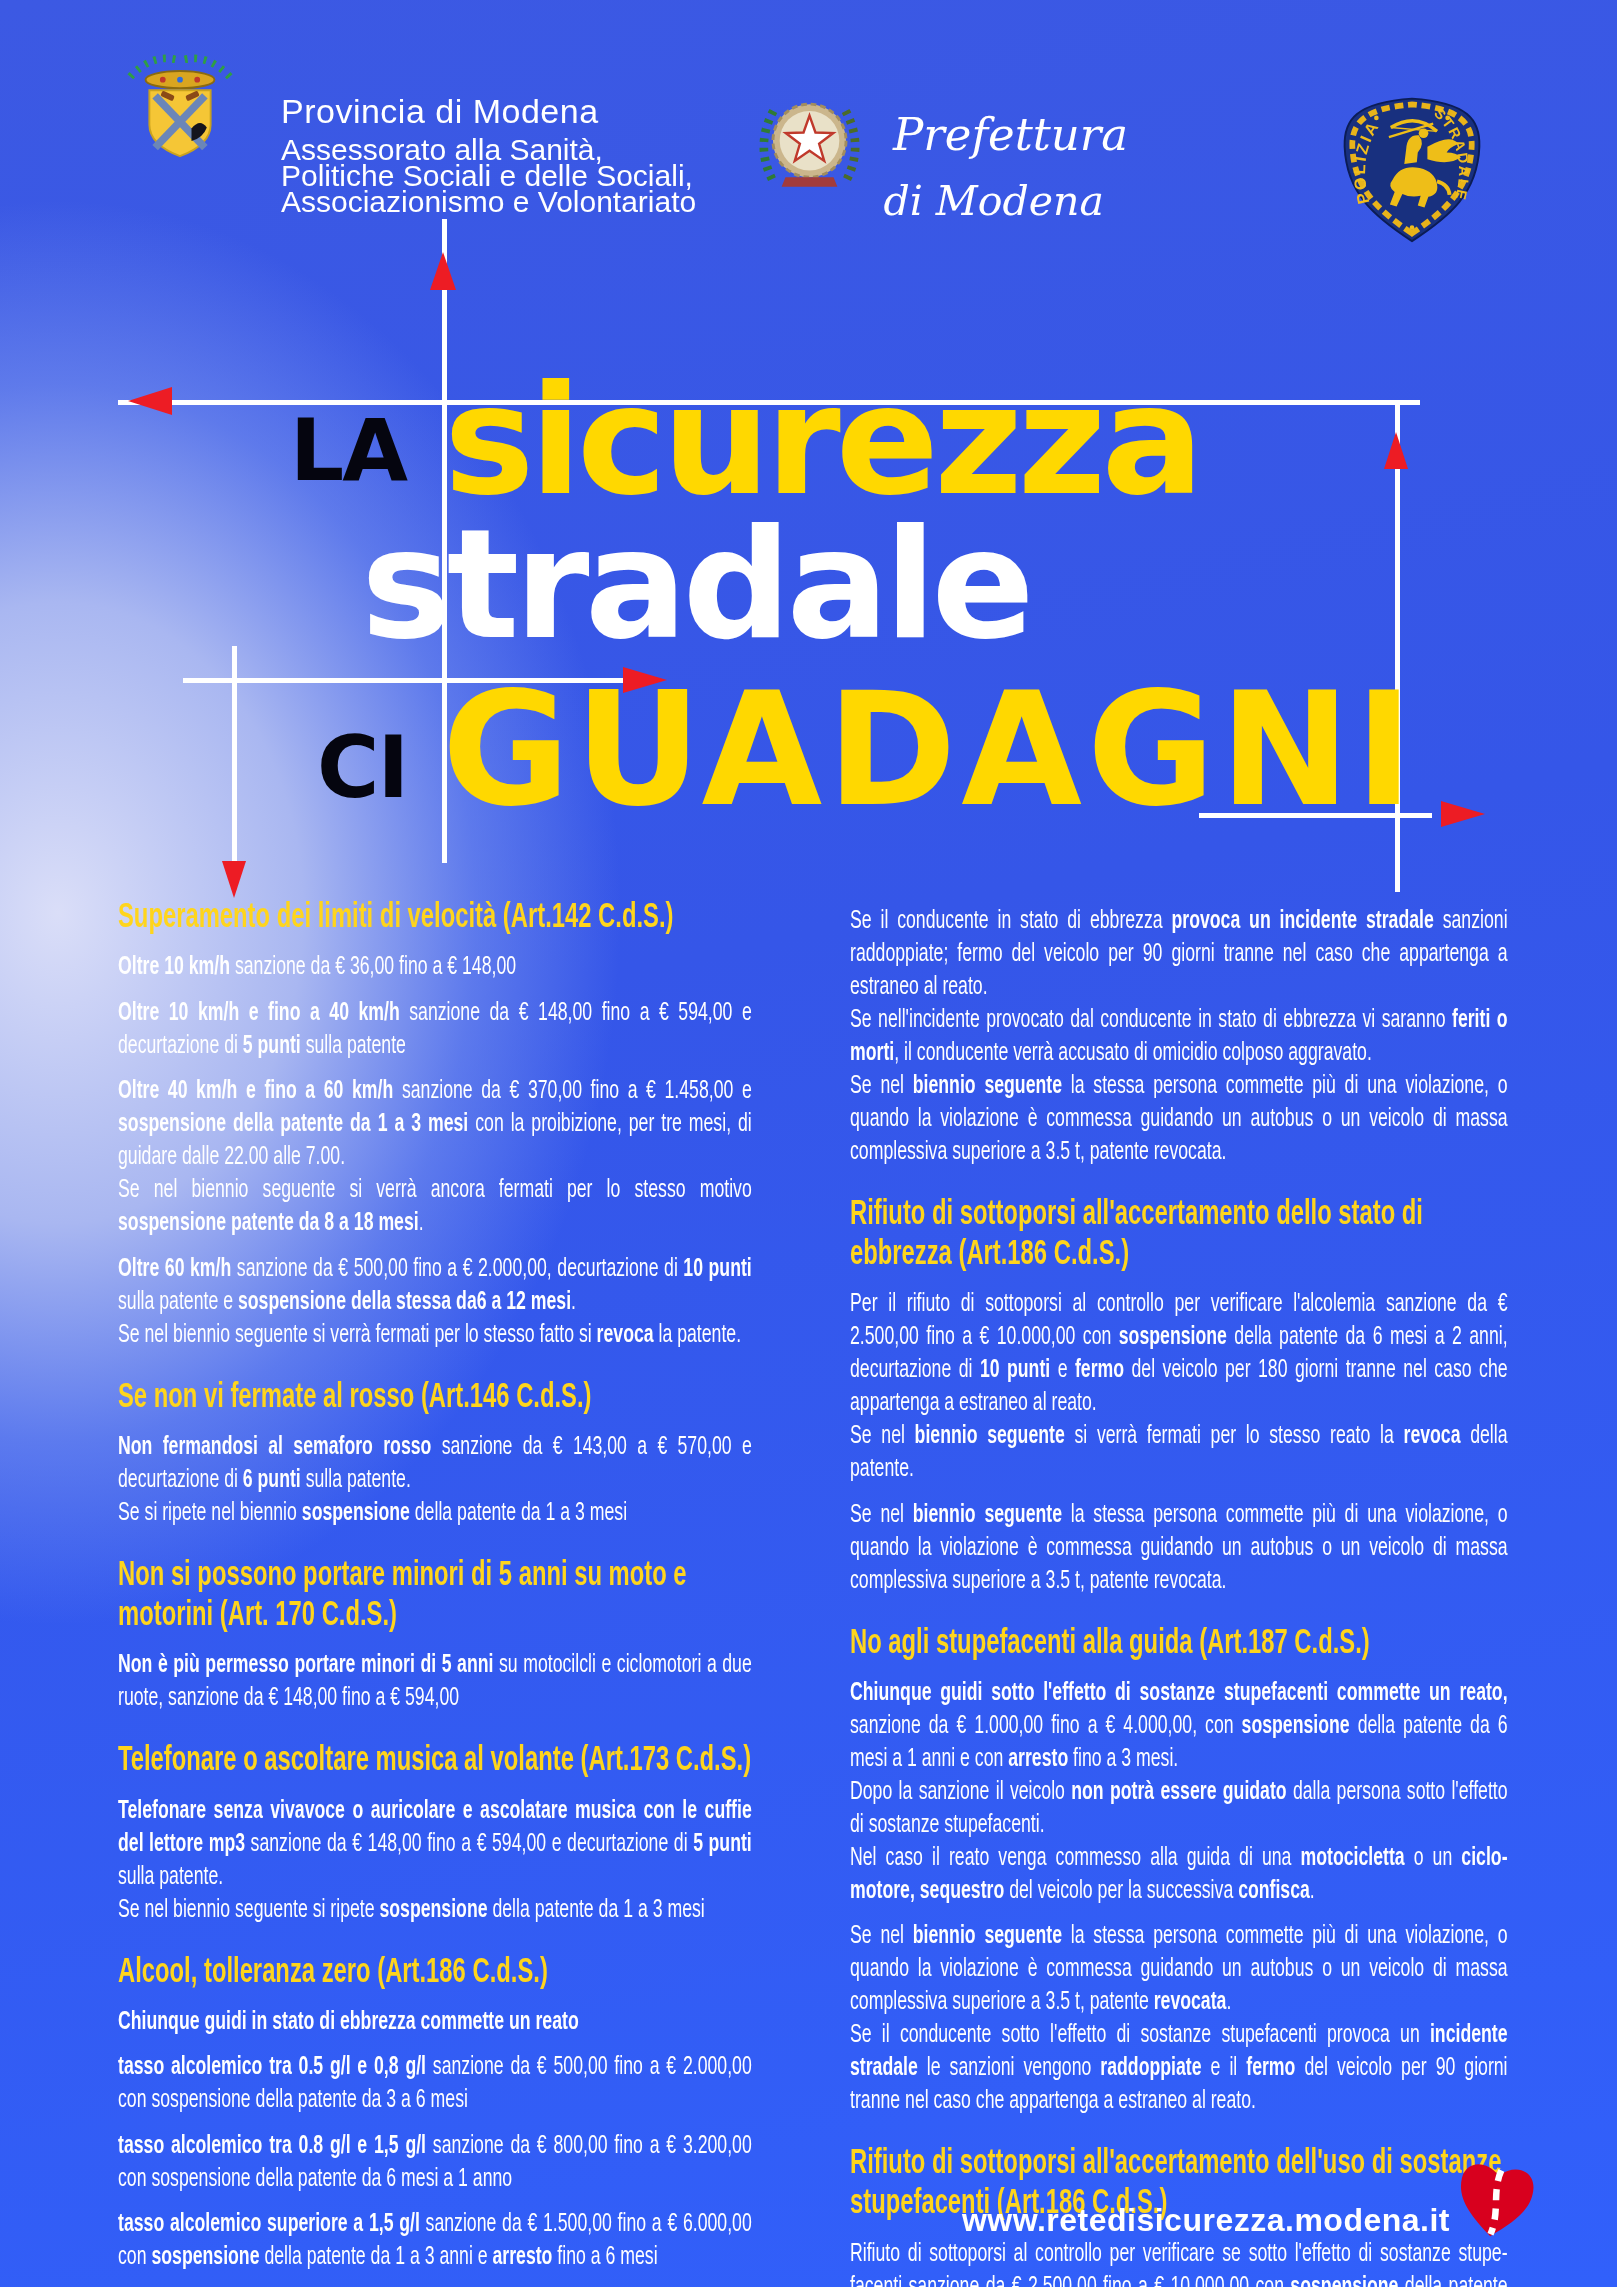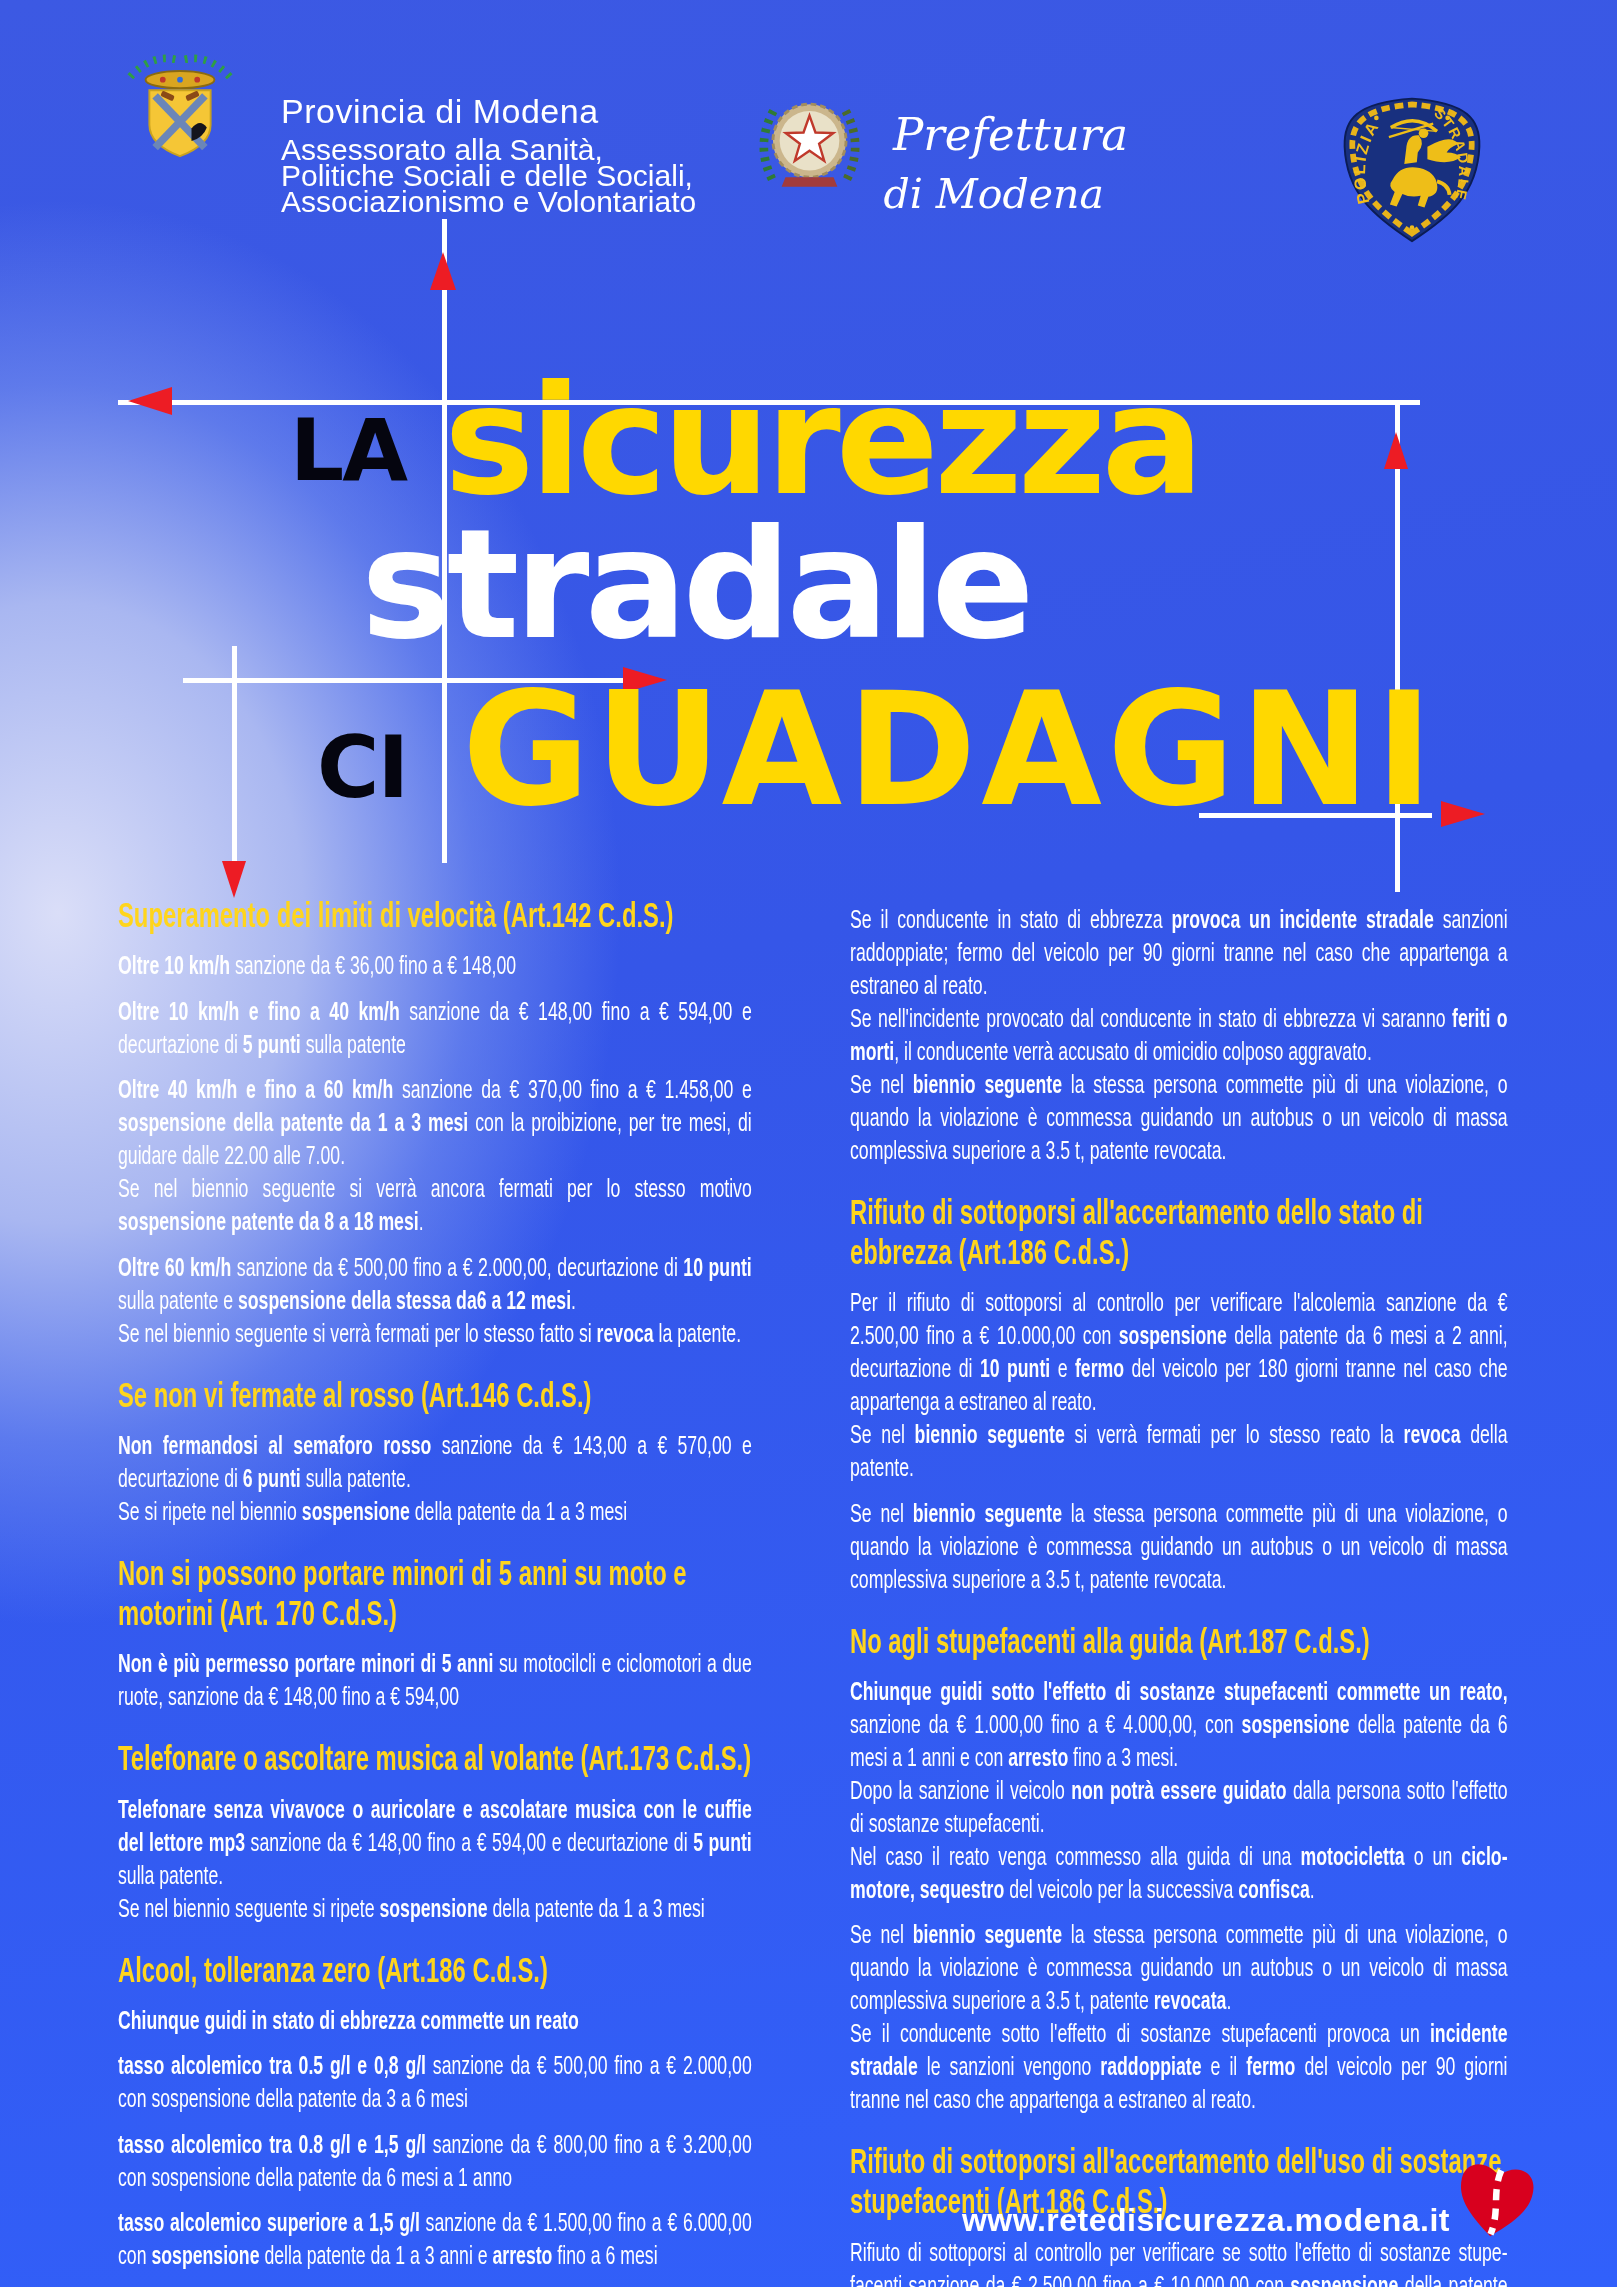--- a/index.html
+++ b/index.html
@@ -9,21 +9,21 @@
     background:
       radial-gradient(721px 913px at 58px 913px, #dadef8 0%, #a9b7f1 34%, rgba(125,150,240,.55) 58%, rgba(90,115,235,0) 78%),
       linear-gradient(168deg,#3c59e3 0%,#3556e8 42%,#3160fb 100%);
   }
   .abs{position:absolute;}
   
   .prov-name{color:#fff;font-size:34px;letter-spacing:0.5px;}
   .prov-dept{color:#fff;font-size:30px;line-height:26px;margin-top:5.8px;}
   .pref{color:#fff;font-family:"DejaVu Serif",serif;font-style:italic;}
   .pref .l1{font-size:45px;text-align:right;}
-  .pref .l2{font-size:41px;margin-left:-9.6px;margin-top:9px;}
+  .pref .l2{font-size:41px;margin-left:-9.6px;margin-top:16px;}
   
   .tw{font-family:"DejaVu Sans",sans-serif;font-weight:700;line-height:1;white-space:nowrap;}
   .t-black{color:#05050f;font-size:85px;letter-spacing:-1.9px;}
   .t-sic{color:#ffd800;font-size:152px;letter-spacing:-4.8px;}
   .t-str{color:#ffffff;font-size:152px;letter-spacing:-4.8px;}
   .t-gua{color:#ffd800;font-size:156px;letter-spacing:4.8px;}
   
   .wline{background:#ffffff;}
   .tri{width:0;height:0;}
   .tri.up{border-left:13.4px solid transparent;border-right:13.4px solid transparent;border-bottom:38px solid #ed1c24;}
@@ -132,21 +132,21 @@
   <div class="abs wline" style="left:232px;top:646px;width:4.8px;height:217px;"></div>
   <div class="abs tri down" style="left:222px;top:861px;"></div>
 
   <div class="abs wline" style="left:1199px;top:813px;width:233px;height:4.8px;"></div>
   <div class="abs tri right" style="left:1441px;top:801px;"></div>
 
   <div class="abs tw t-black" style="left:290px;top:408px;">LA</div>
   <div class="abs tw t-sic" style="left:444px;top:365px;">sicurezza</div>
   <div class="abs tw t-str" style="left:361px;top:509px;">stradale</div>
   <div class="abs tw t-black" style="left:317px;top:725px;">CI</div>
-  <div class="abs tw t-gua" style="left:442px;top:672px;margin-left:20px;">GUADAGNI</div>
+  <div class="abs tw t-gua" style="left:442px;top:672px;">GUADAGNI</div>
 
   <div id="col-left" class="abs col" style="left:118px;top:895px;width:932px;">
       <div class="section">
         <div class="section-heading">Superamento dei limiti di velocità (Art.142 C.d.S.)</div>
         <div class="paragraph"><b>Oltre 10 km/h</b> sanzione da €  36,00 fino a €  148,00</div>
         <div class="paragraph"><b>Oltre 10 km/h e fino a 40 km/h</b> sanzione da € 148,00 fino a € 594,00 e decurtazione di <b>5 punti</b> sulla patente</div>
         <div class="paragraph"><b>Oltre 40 km/h e fino a 60 km/h</b> sanzione da € 370,00 fino a € 1.458,00 e <b>sospensione della patente da 1 a 3 mesi</b> con la proibizione,  per tre mesi, di guidare dalle 22.00 alle 7.00.<br>Se nel biennio seguente si verrà ancora fermati per lo stesso motivo <b>sospensione patente da 8 a 18 mesi</b>.</div>
         <div class="paragraph"><b>Oltre 60 km/h</b> sanzione da € 500,00 fino a € 2.000,00, decurtazione di <b>10 punti</b>  sulla patente e <b>sospensione della stessa da6 a 12 mesi</b>.<br>Se nel biennio seguente si verrà fermati per lo stesso fatto si <b>revoca</b> la patente.</div>
       </div>
       <div class="section">

